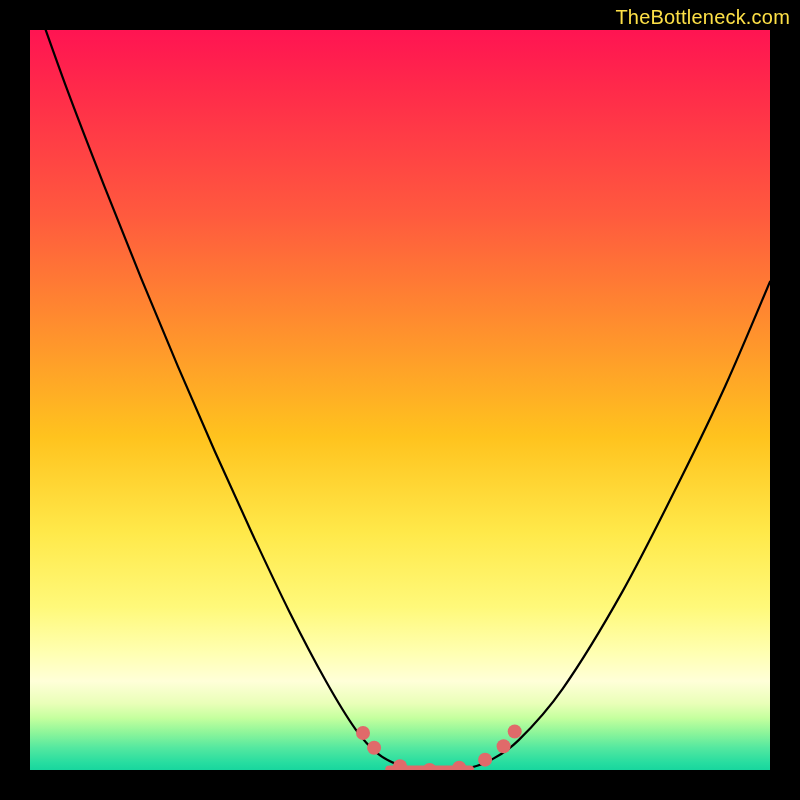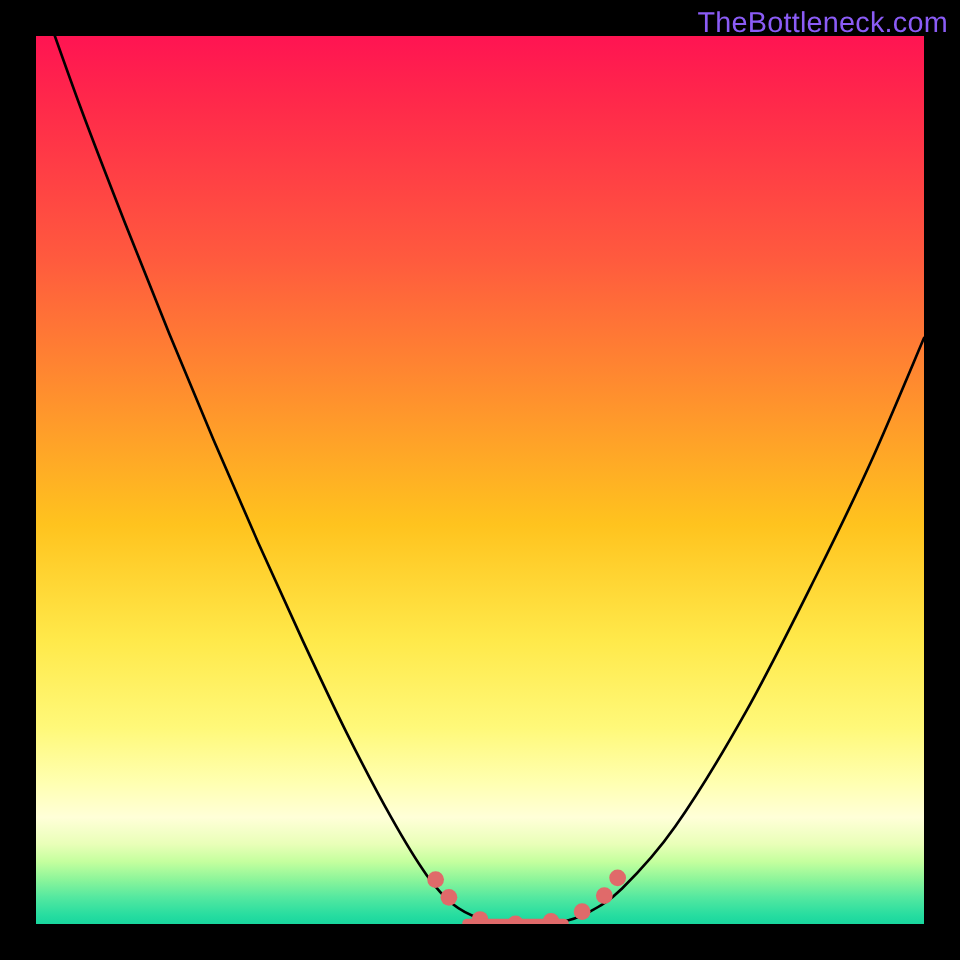--- a/index.html
+++ b/index.html
@@ -42,22 +42,22 @@
       #8cf59a 95%,
       #54e8a0 97%,
       #27dda0 99%,
       #18d69e 100%
     );
   }
   .watermark {
     position: absolute;
     top: 6px;
     right: 10px;
-    color: #8b5cf6;
-    font-size: 24px;
+    color: #fde047;
+    font-size: 20px;
     letter-spacing: 0.2px;
     user-select: none;
   }
   svg.curve {
     position: absolute;
     left: 0;
     top: 0;
     width: 740px;
     height: 740px;
   }

